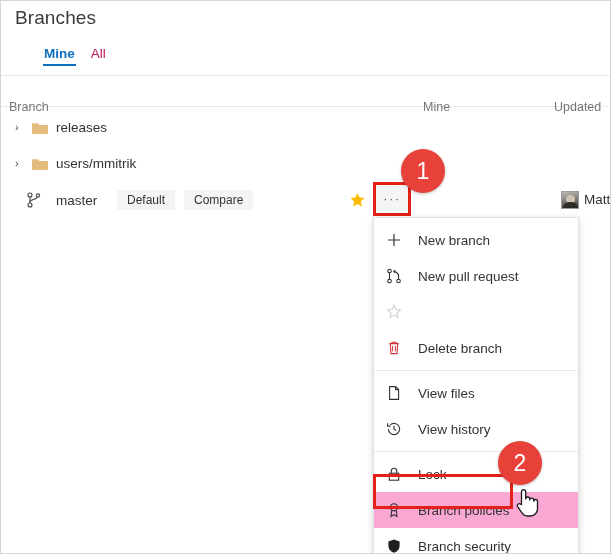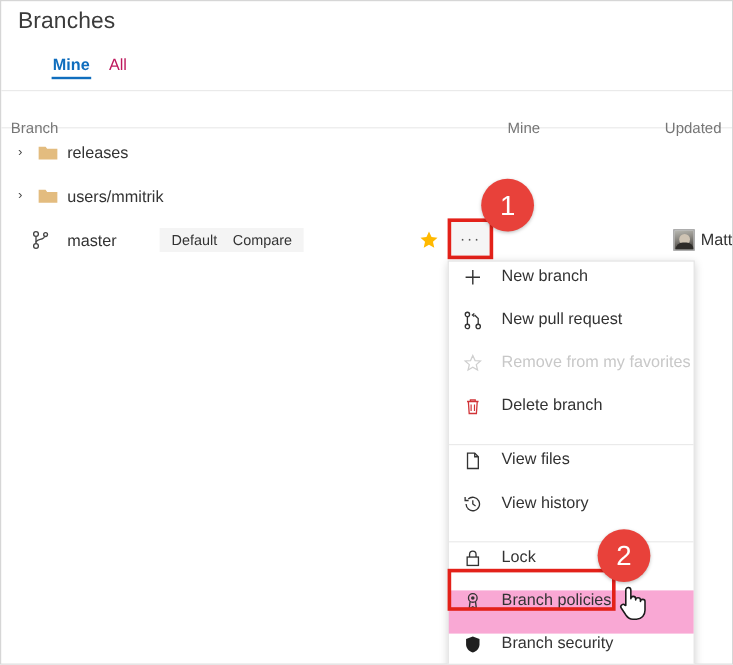--- a/index.html
+++ b/index.html
@@ -135,21 +135,21 @@
     height: 20px;
     background: #f4f4f4;
     color: #333;
     font-size: 12px;
     line-height: 20px;
     padding: 0 10px;
     border: none;
     font-family: "Liberation Sans", sans-serif;
     cursor: pointer;
   }
-  .pill-default { left: 132px; }
+  .pill-default { left: 116px; }
   .pill-compare { left: 183px; }
 
   .star-fav {
     position: absolute;
     left: 348px;
     width: 17px;
     height: 17px;
   }
 
   .ellipsis-btn {
@@ -218,21 +218,21 @@
     width: 206px;
     background: #ffffff;
     border: 1px solid #e2e2e2;
     box-shadow: 0 2px 7px rgba(0,0,0,.18);
     padding: 4px 0;
   }
   .menu-item {
     position: relative;
     height: 36px;
     display: flex;
-    align-items: flex-start;
+    align-items: center;
     padding-left: 12px;
     font-size: 13.5px;
     color: #333333;
     cursor: pointer;
     white-space: nowrap;
   }
   .menu-item .mi-icon {
     width: 22px;
     height: 18px;
     margin-right: 10px;
@@ -376,21 +376,20 @@
       </span>
       <span>New pull request</span>
     </div>
 
     <div class="menu-item disabled">
       <span class="mi-icon">
         <svg width="16" height="16" viewBox="0 0 17 17">
           <path d="M8.5 1.3l2 4.5 4.8.4-3.7 3.2 1.1 4.8-4.2-2.5-4.2 2.5 1.1-4.8L1.7 6.2l4.8-.4z" fill="none" stroke="#cfcfcf" stroke-width="1.1"></path>
         </svg>
       </span>
-      <span>Remove from my favorites</span>
     </div>
 
     <div class="menu-item">
       <span class="mi-icon">
         <svg width="16" height="16" viewBox="0 0 16 16">
           <path d="M3.2 3.6h9.6M6 3.6V2.3h4v1.3M4.3 3.6l.7 10h6l.7-10" fill="none" stroke="#d13438" stroke-width="1.1"></path>
           <path d="M6.6 6v5.4M9.4 6v5.4" stroke="#d13438" stroke-width="1"></path>
         </svg>
       </span>
       <span>Delete branch</span>

